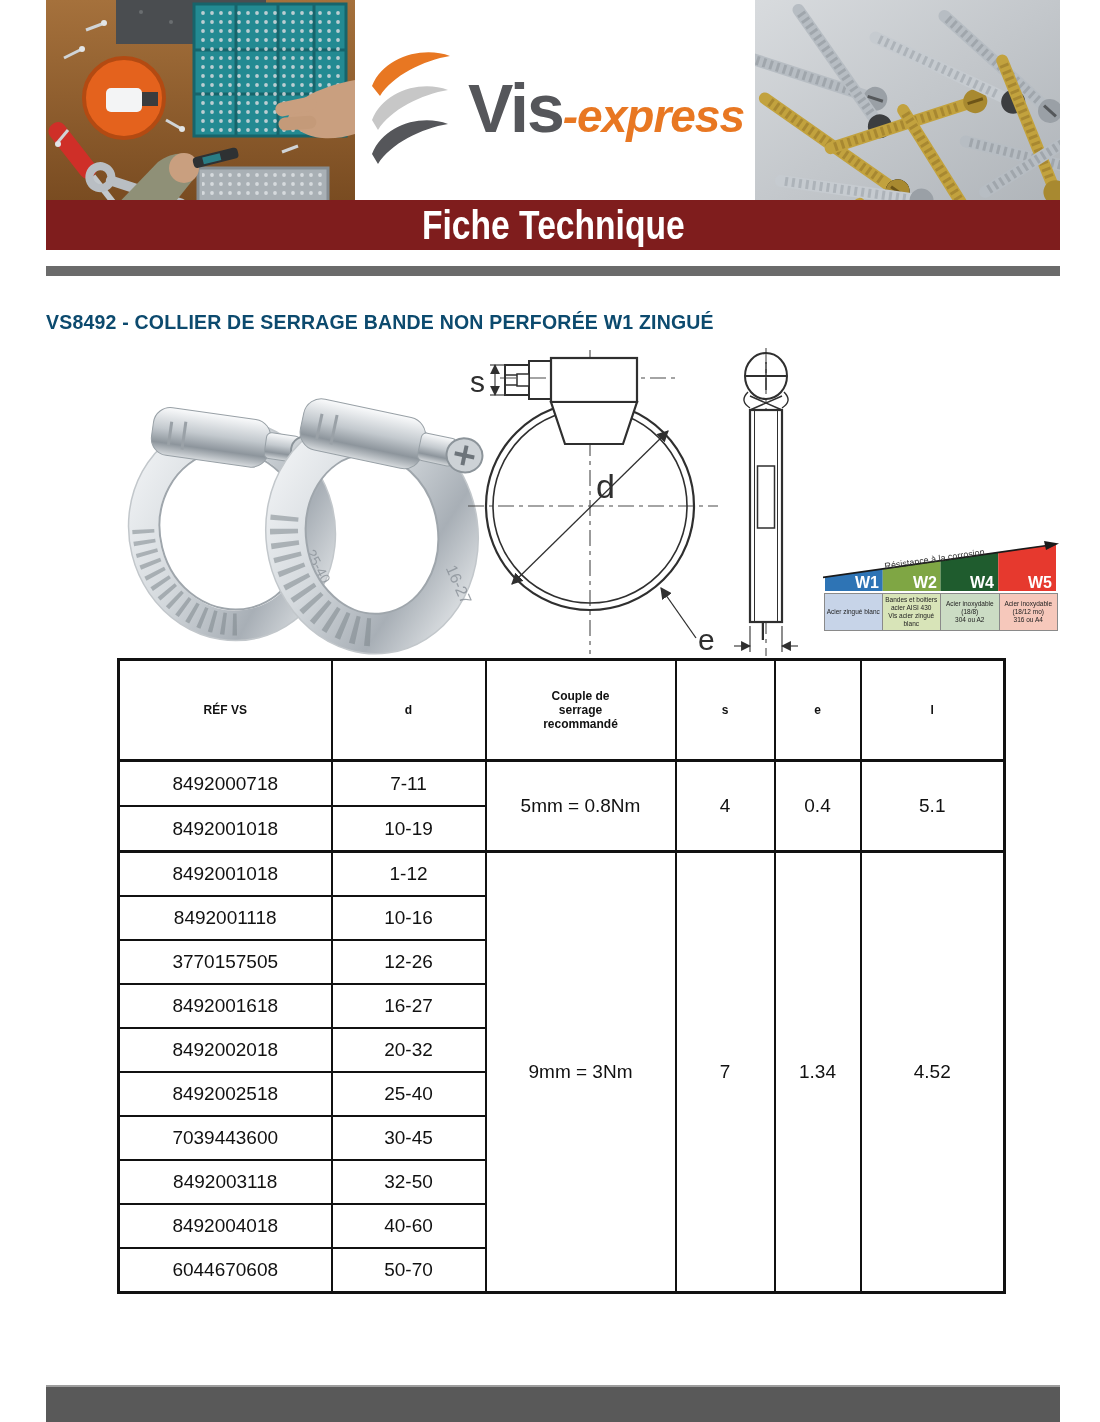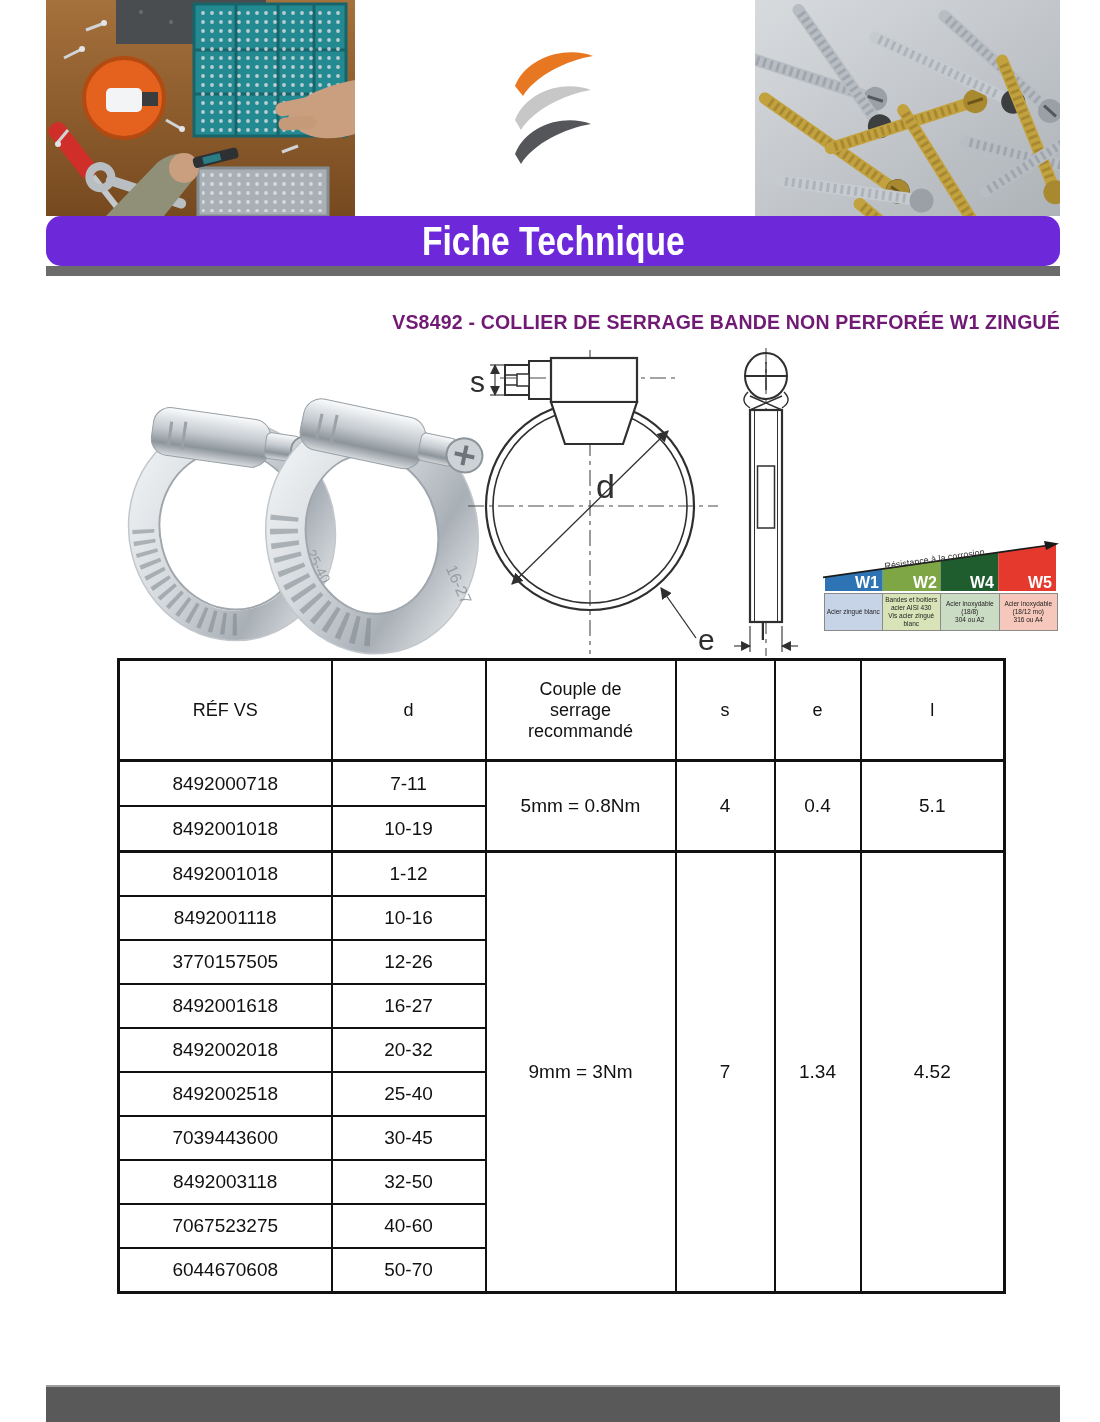--- a/index.html
+++ b/index.html
@@ -11,46 +11,46 @@
   .header{left:46px;top:0;width:1014px;height:216px;display:flex;}
   .photo{height:216px;overflow:hidden;}
   .photo-left{width:309px;}
   .photo-right{width:305px;}
   .logo-zone{flex:1;background:#fff;display:flex;align-items:center;justify-content:center;gap:10px;}
   .logo-text{display:flex;align-items:baseline;}
   .logo-brand{font-size:68px;font-weight:700;color:#55565A;letter-spacing:-2px;}
   .logo-suffix{font-size:46px;font-style:italic;font-weight:700;color:#E87722;letter-spacing:-1px;}
 
   
-  .banner{left:46px;top:216px;width:1014px;height:50px;background:#6d28d9;
-          display:flex;align-items:center;justify-content:center;border-radius:15px;}
+  .banner{left:46px;top:200px;width:1014px;height:50px;background:#7f1d1d;
+          display:flex;align-items:center;justify-content:center;}
   .banner-text{color:#fff;font-weight:700;font-size:40px;transform:scaleX(.84);white-space:nowrap;}
   .banner-underline{left:46px;top:266px;width:1014px;height:10px;background:#6B6B6B;}
 
   
-  .doc-title{left:46px;top:311px;width:1014px;text-align:right;font-size:19.5px;
-             font-weight:700;color:#701a75;letter-spacing:.2px;}
+  .doc-title{left:46px;top:311px;width:1014px;text-align:left;font-size:19.5px;
+             font-weight:700;color:#0c4a6e;letter-spacing:.2px;}
 
   
   .clamps{left:84px;top:358px;width:400px;height:300px;}
   .drawing{left:448px;top:348px;width:372px;height:312px;}
   .res-chart{left:823px;top:541px;width:237px;height:94px;}
   .res-wedge{display:block;}
   .res-descs{display:flex;width:234px;margin-left:1px;}
   .res-desc{width:58.5px;height:38px;box-sizing:border-box;border:1px solid #8a8a8a;border-left-width:0;
             display:flex;align-items:center;justify-content:center;text-align:center;
             font-size:6.5px;line-height:1.25;color:#222;white-space:pre-line;padding:1px;}
   .res-desc:first-child{border-left-width:1px;}
 
   
   .spec-table{left:117px;top:658px;}
   table{border-collapse:collapse;table-layout:fixed;width:886px;border:3px solid #111;background:#fff;}
   th,td{border:2px solid #111;text-align:center;vertical-align:middle;
         font-size:19px;color:#111;background:#fff;padding:0;}
-  thead th{height:98px;font-weight:400;font-size:18px;border-bottom:3px solid #111;white-space:pre-line;}
+  thead th{height:98px;font-weight:700;font-size:12px;border-bottom:3px solid #111;white-space:pre-line;}
   tr.sep td{border-top:3px solid #111;}
   tr.grp0 td{height:43px;margin-top:48px;}
   tr.grp1 td{height:42px;}
 
   
   .footer{left:46px;top:1385px;width:1014px;height:37px;background:#595959;border-top:2px solid #9e9e9e;box-sizing:border-box;}
 </style>
 </head>
 <body>
 
@@ -125,20 +125,24 @@
           <circle cx="12" cy="144" r="3" fill="#e2e5e7"></circle>
       </svg>
     </div>
 
     <div class="logo-zone">
       <svg width="92" height="120" viewBox="0 0 92 120">
         <path d="M6,38 C18,8 58,-2 84,8 C58,12 26,28 14,48 Z" fill="#E87722"></path>
         <path d="M6,72 C18,42 56,32 82,42 C56,46 24,62 12,82 Z" fill="#C7C7C7"></path>
         <path d="M6,106 C18,76 56,66 82,76 C56,80 24,96 12,116 Z" fill="#55565A"></path>
       </svg>
+      <div class="logo-text">
+        <span class="logo-brand">Vis</span>
+        <span class="logo-suffix">-express</span>
+      </div>
     </div>
 
     <div class="photo photo-right">
       <svg width="305" height="216" viewBox="0 0 305 216">
         <defs>
           <linearGradient id="steelbg" x1="0" y1="0" x2="1" y2="1">
             <stop offset="0" stop-color="#d8dbde"></stop>
               <stop offset="1" stop-color="#aeb3b8"></stop>
           </linearGradient>
         </defs>
@@ -428,21 +432,21 @@
           </tr>
           <tr class="grp1">
             <td>7039443600</td>
             <td>30-45</td>
           </tr>
           <tr class="grp1">
             <td>8492003118</td>
             <td>32-50</td>
           </tr>
           <tr class="grp1">
-            <td>7067523275</td>
+            <td>8492004018</td>
             <td>40-60</td>
           </tr>
           <tr class="grp1">
             <td>6044670608</td>
             <td>50-70</td>
           </tr>
         </tbody>
     </table>
   </div>
 

